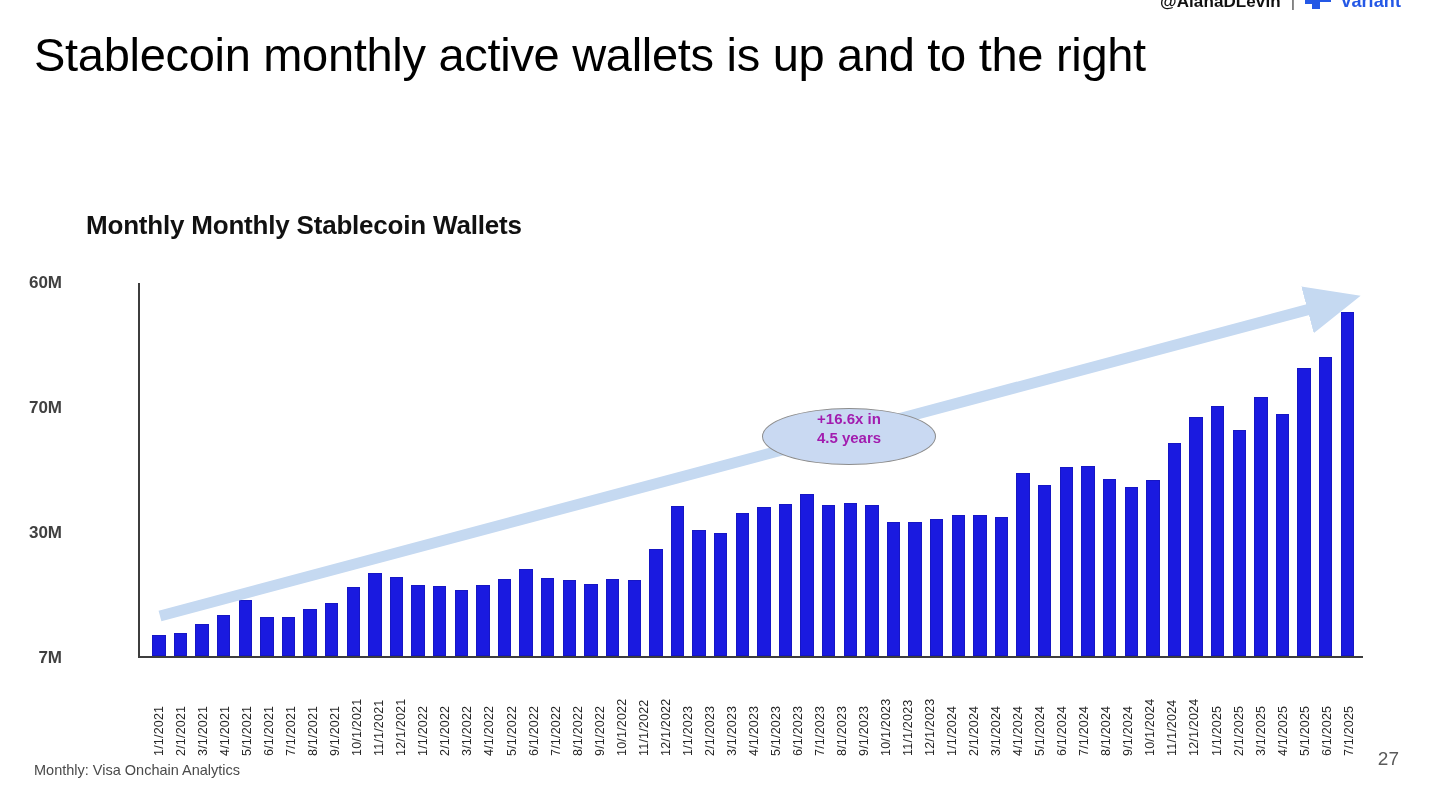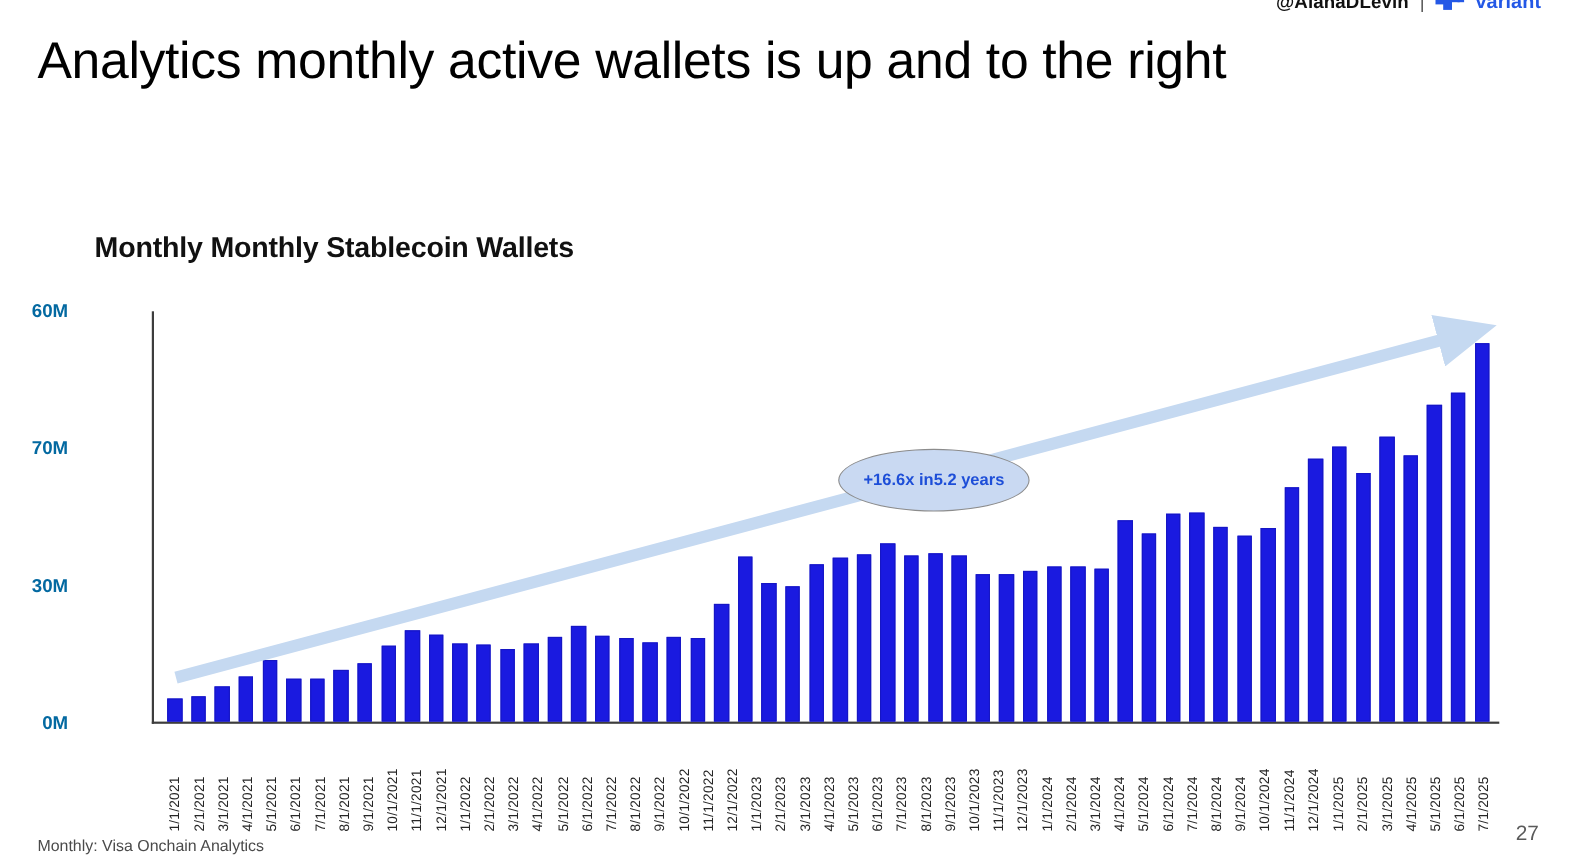--- a/index.html
+++ b/index.html
@@ -59,21 +59,21 @@
   }
   .axis-x{
     position:absolute; left:0; right:0; bottom:0; height:2px;
     background:#3d3d3d;
   }
   .ylabels{
     position:absolute; left:0; top:283px; height:375px; width:130px;
   }
   .ylab{
     position:absolute; right:68px; transform:translateY(-50%);
-    font-size:17px; font-weight:700; color:#0369a1; white-space:nowrap;
+    font-size:17px; font-weight:700; color:#404040; white-space:nowrap;
   }
 
   
   .bars{
     position:absolute; left:2px; right:0; bottom:2px; top:0;
     display:flex; align-items:flex-end;
     justify-content:space-between;
     padding:0 5px 0 8px;
     box-sizing:border-box;
   }
@@ -107,23 +107,23 @@
     pointer-events:none;
   }
 
   
   .callout{
     position:absolute; left:762px; top:408px;
     width:172px; height:55px;
     border-radius:50%;
     background:#c9d9f2;
     border:1.5px solid #8c8c8c;
-    display:flex; flex-direction:row;
-    align-items:center; justify-content:center;
-    font-size:15px; font-weight:700; color:#1d4ed8;
+    display:flex; flex-direction:column;
+    align-items:center; 
+    font-size:15px; font-weight:700; color:#a21caf;
     line-height:1.28;
   }
 
   
   .source{
     position:absolute; left:34px; top:762px;
     font-size:14.5px; color:#4a4a4a;
   }
   .pageno{
     position:absolute; right:40px; top:748px;
@@ -138,26 +138,26 @@
   <span class="divider">|</span>
   <span class="brandmark">
     <i class="bm1"></i>
       <i class="bm2"></i>
       <i class="bm3"></i>
       <i class="bm4"></i>
   </span>
   <span class="brandname">variant</span>
 </div>
 
-<div class="headline">Analytics monthly active wallets is up and to the right</div>
+<div class="headline">Stablecoin monthly active wallets is up and to the right</div>
 
 <div class="chart-title">Monthly Monthly Stablecoin Wallets</div>
 
 <div class="ylabels">
-    <div class="ylab" style="top: 375px;">0M</div>
+    <div class="ylab" style="top: 375px;">7M</div>
     <div class="ylab" style="top: 250px;">30M</div>
     <div class="ylab" style="top: 125px;">70M</div>
     <div class="ylab" style="top: 0px;">60M</div>
   </div>
 
 <div class="plot">
   <div class="axis-y"></div>
   <div class="axis-x"></div>
   <div class="bars">
       <div class="barwrap">
@@ -503,17 +503,17 @@
   <defs>
     <marker id="arrowhead" markerWidth="5" markerHeight="4.4" refX="0.4" refY="2.2" orient="auto">
       <polygon points="0,0 5,2.2 0,4.4" fill="#c5d9f1"></polygon>
     </marker>
   </defs>
   <line id="trendline" x1="160" y1="616" x2="1311.743733902667" y2="308.6719618827496" stroke="#c5d9f1" stroke-width="11" marker-end="url(#arrowhead)"></line>
 </svg>
 
 <div class="callout">
   <span>+16.6x in</span>
-  <span>5.2 years</span>
+  <span>4.5 years</span>
 </div>
 
 <div class="source">Monthly: Visa Onchain Analytics</div>
 <div class="pageno">27</div>
 
 </body></html>

